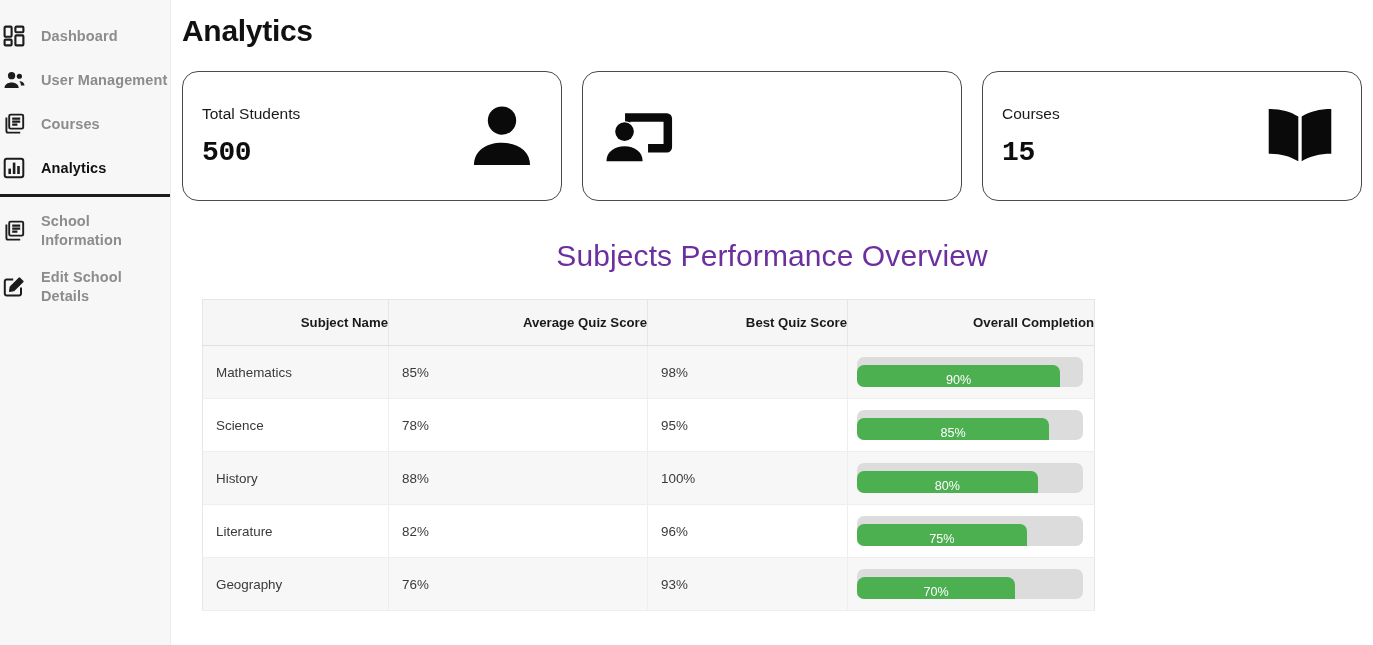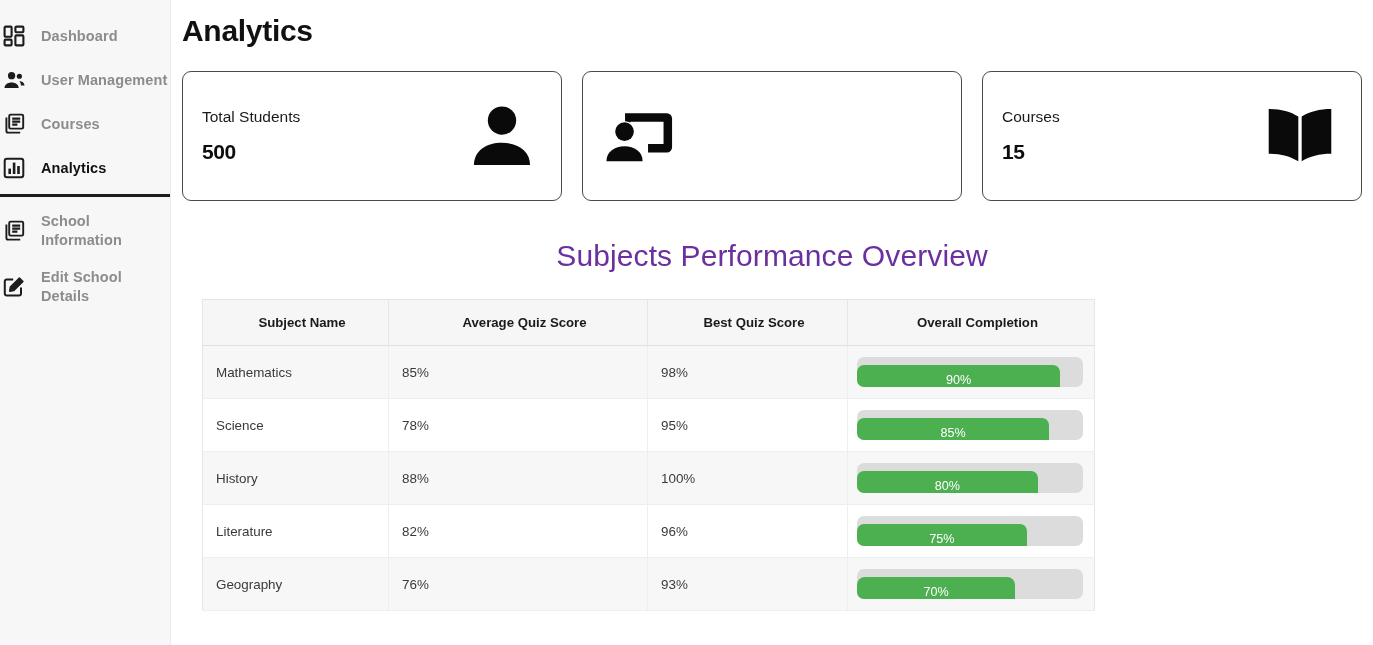--- a/index.html
+++ b/index.html
@@ -75,39 +75,40 @@
   
   .cards {
     display: flex;
     gap: 20px;
     padding: 23px 11px 0 11px;
   }
   .card {
     flex: 1 1 0;
     height: 130px;
     border: 1px solid #4a4a4a;
-    border-radius: 9px;
+    border-radius: 16px;
     background: #ffffff;
     display: flex;
     align-items: center;
     justify-content: space-between;
     padding: 0 22px 0 19px;
   }
   .card-text { display: flex; flex-direction: column; justify-content: center; }
   .card-label {
     font-size: 15.5px;
     color: #1a1a1a;
     font-weight: 400;
     margin-bottom: 14px;
   }
   .card-value {
-    font-size: 21px;
+    font-size: 28px;
     font-weight: 700;
     color: #0d0d0d;
     letter-spacing: -.4px;
+    font-family: Liberation Mono, monospace;
   }
   .card-icon { flex: 0 0 auto; display: flex; align-items: center; }
   .card-icon svg { display: block; }
 
   
   .table-section {
     padding-top: 38px;
     text-align: center;
   }
   .section-title {
@@ -123,21 +124,21 @@
   }
   table {
     width: 892px;
     border-collapse: collapse;
     table-layout: fixed;
     background: #ffffff;
     border: 1px solid #e6e6e6;
   }
   thead th {
     background: #f6f6f6;
-    text-align: center;
+    text-align: right;
     font-size: 13.2px;
     font-weight: 700;
     color: #1a1a1a;
     padding: 15px 0 15px 13px;
     border-right: 1px solid #e6e6e6;
     border-bottom: 1px solid #e0e0e0;
     height: 45px;
   }
   thead th:last-child { border-right: none; }
   tbody td {

